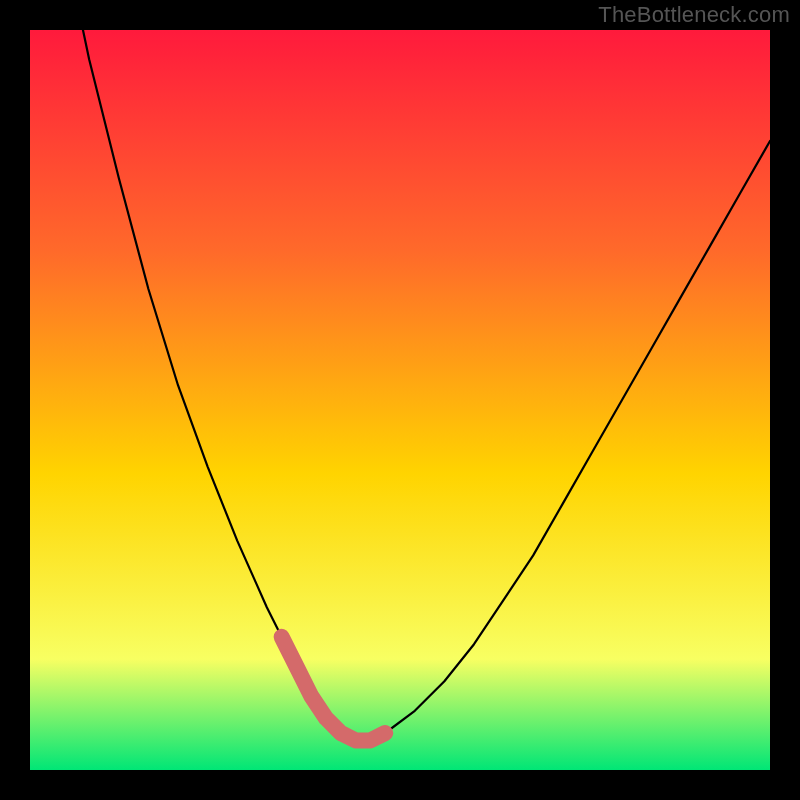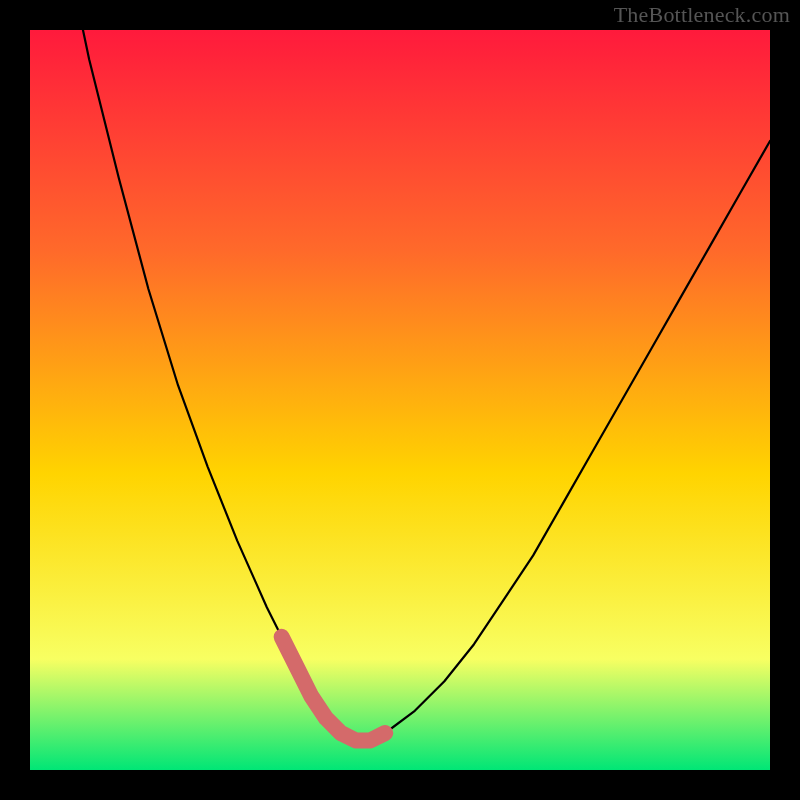--- a/index.html
+++ b/index.html
@@ -11,21 +11,20 @@
     overflow: hidden;
     font-family: Arial, Helvetica, sans-serif;
   }
   .frame {
     position: absolute;
     left: 0;
     top: 0;
     width: 800px;
     height: 616px;
     background: #000;
-    font-family: Liberation Serif, serif;
   }
   .watermark {
     position: absolute;
     top: 2px;
     right: 10px;
     color: #555;
     font-size: 22px;
     font-weight: 500;
     letter-spacing: 0.2px;
   }

